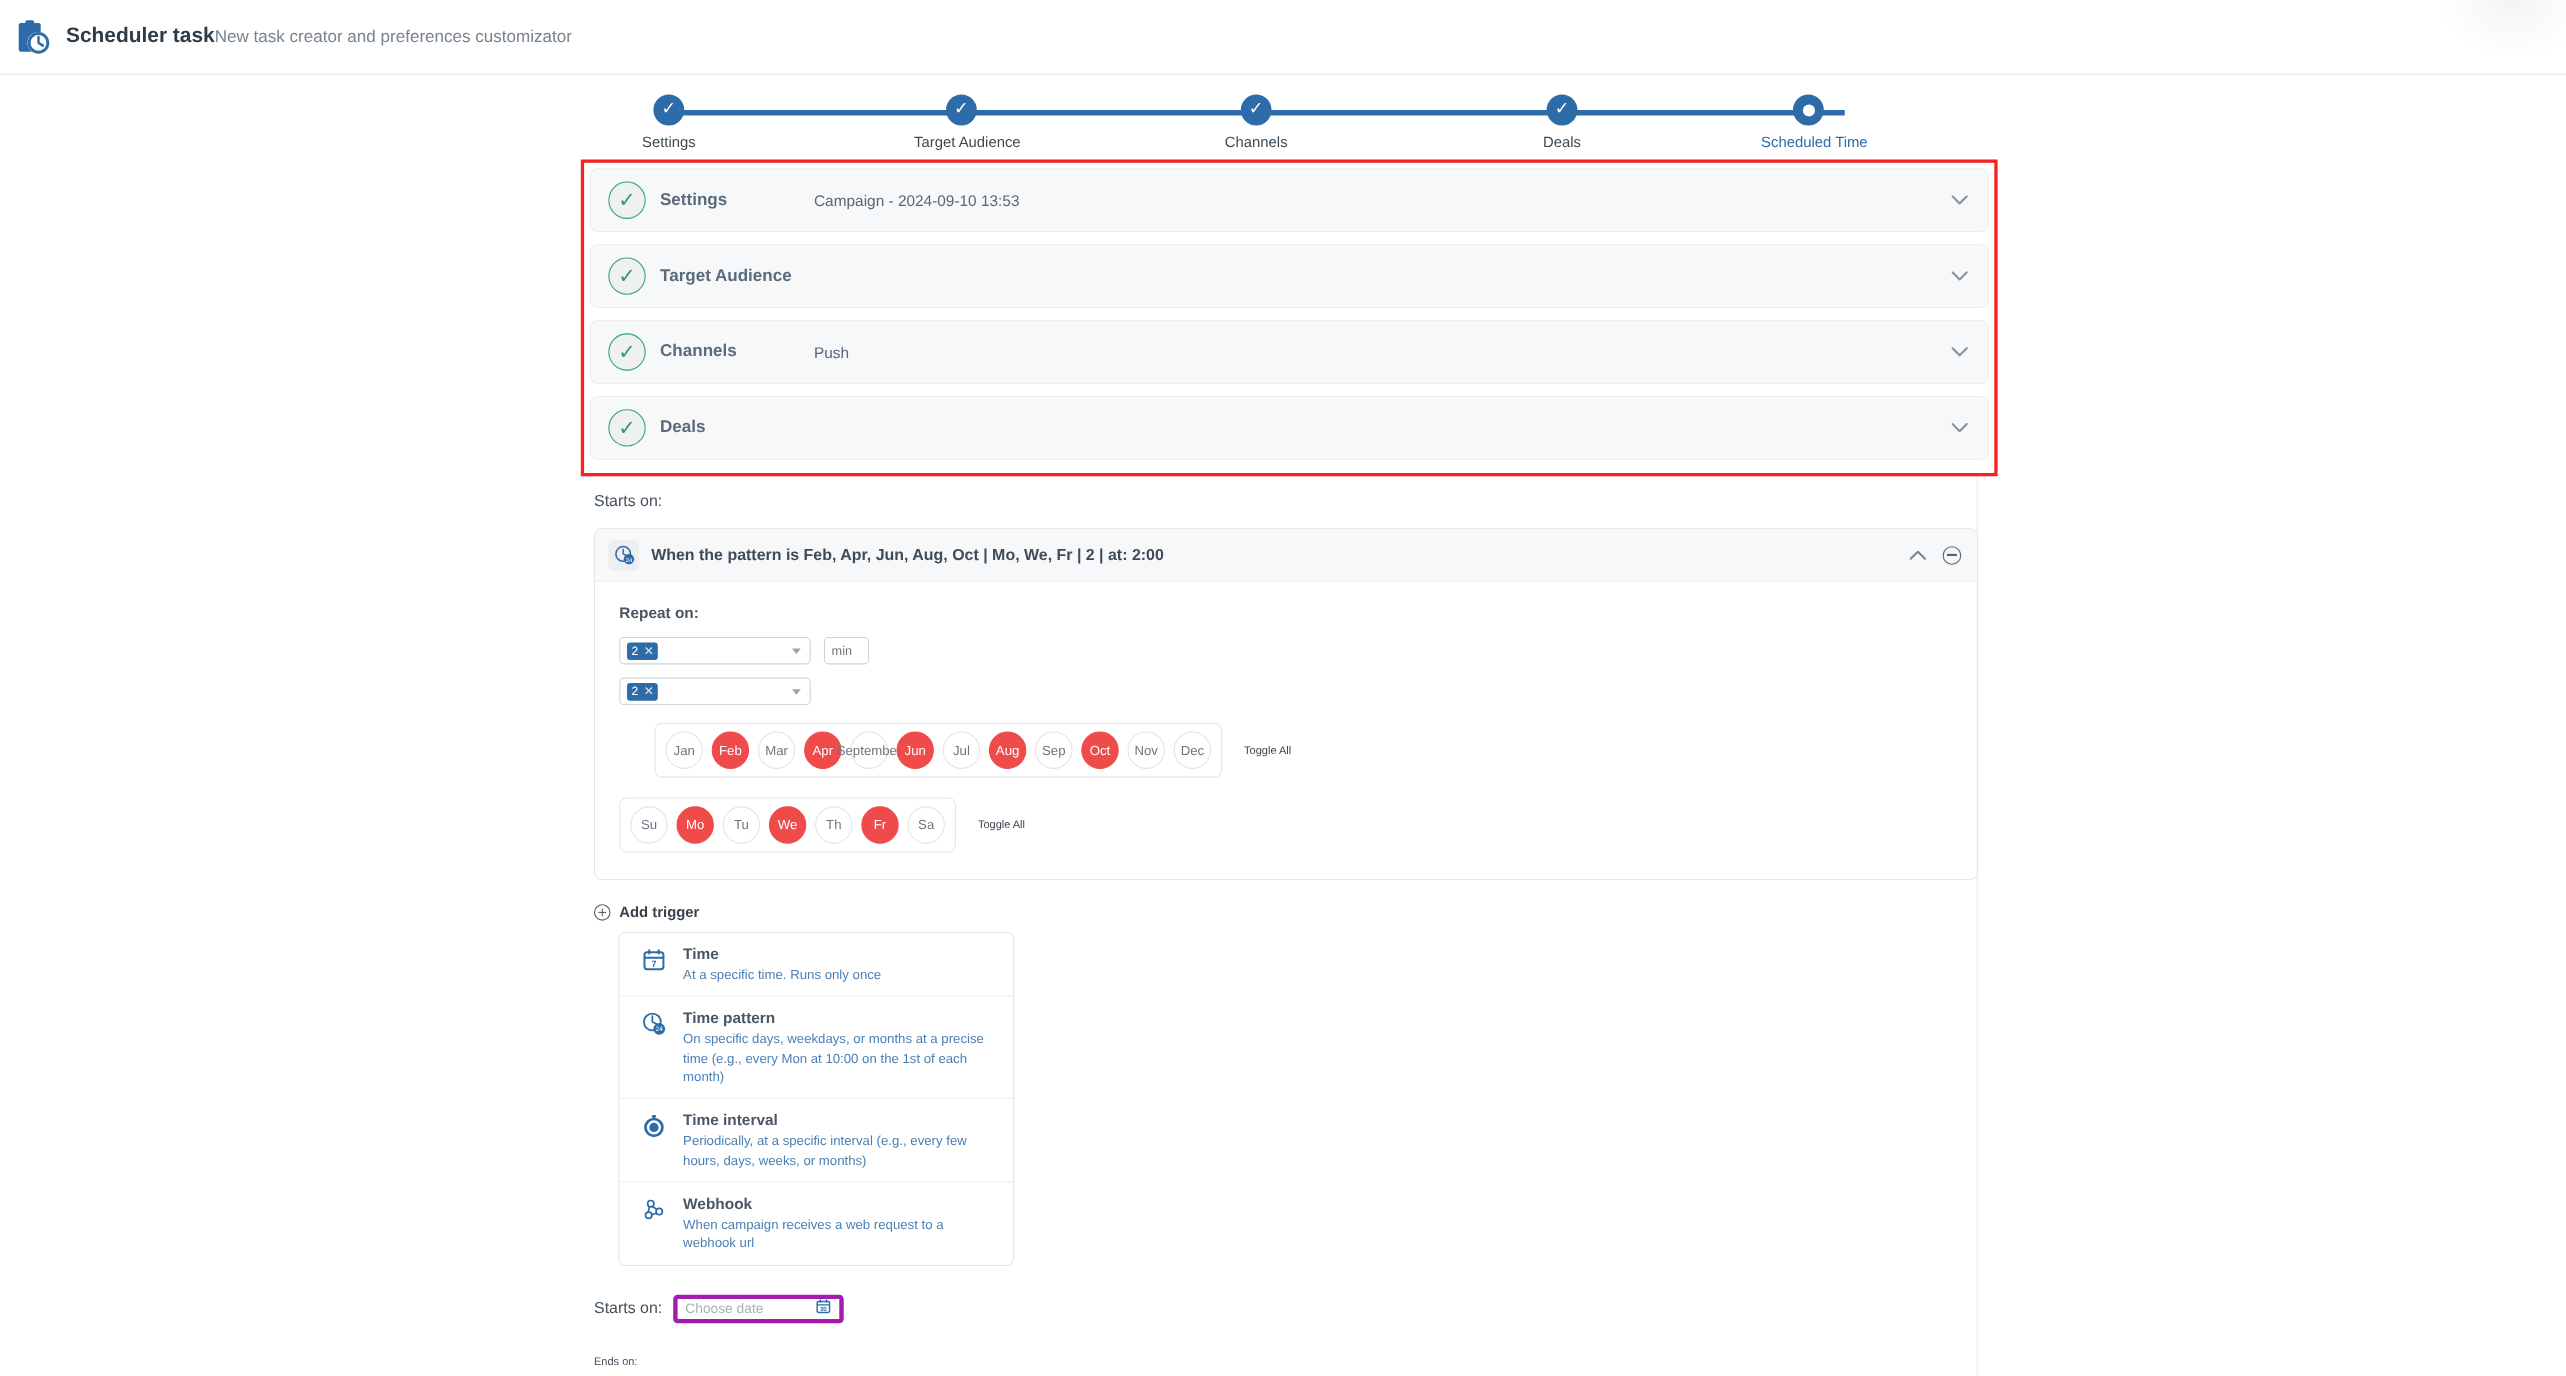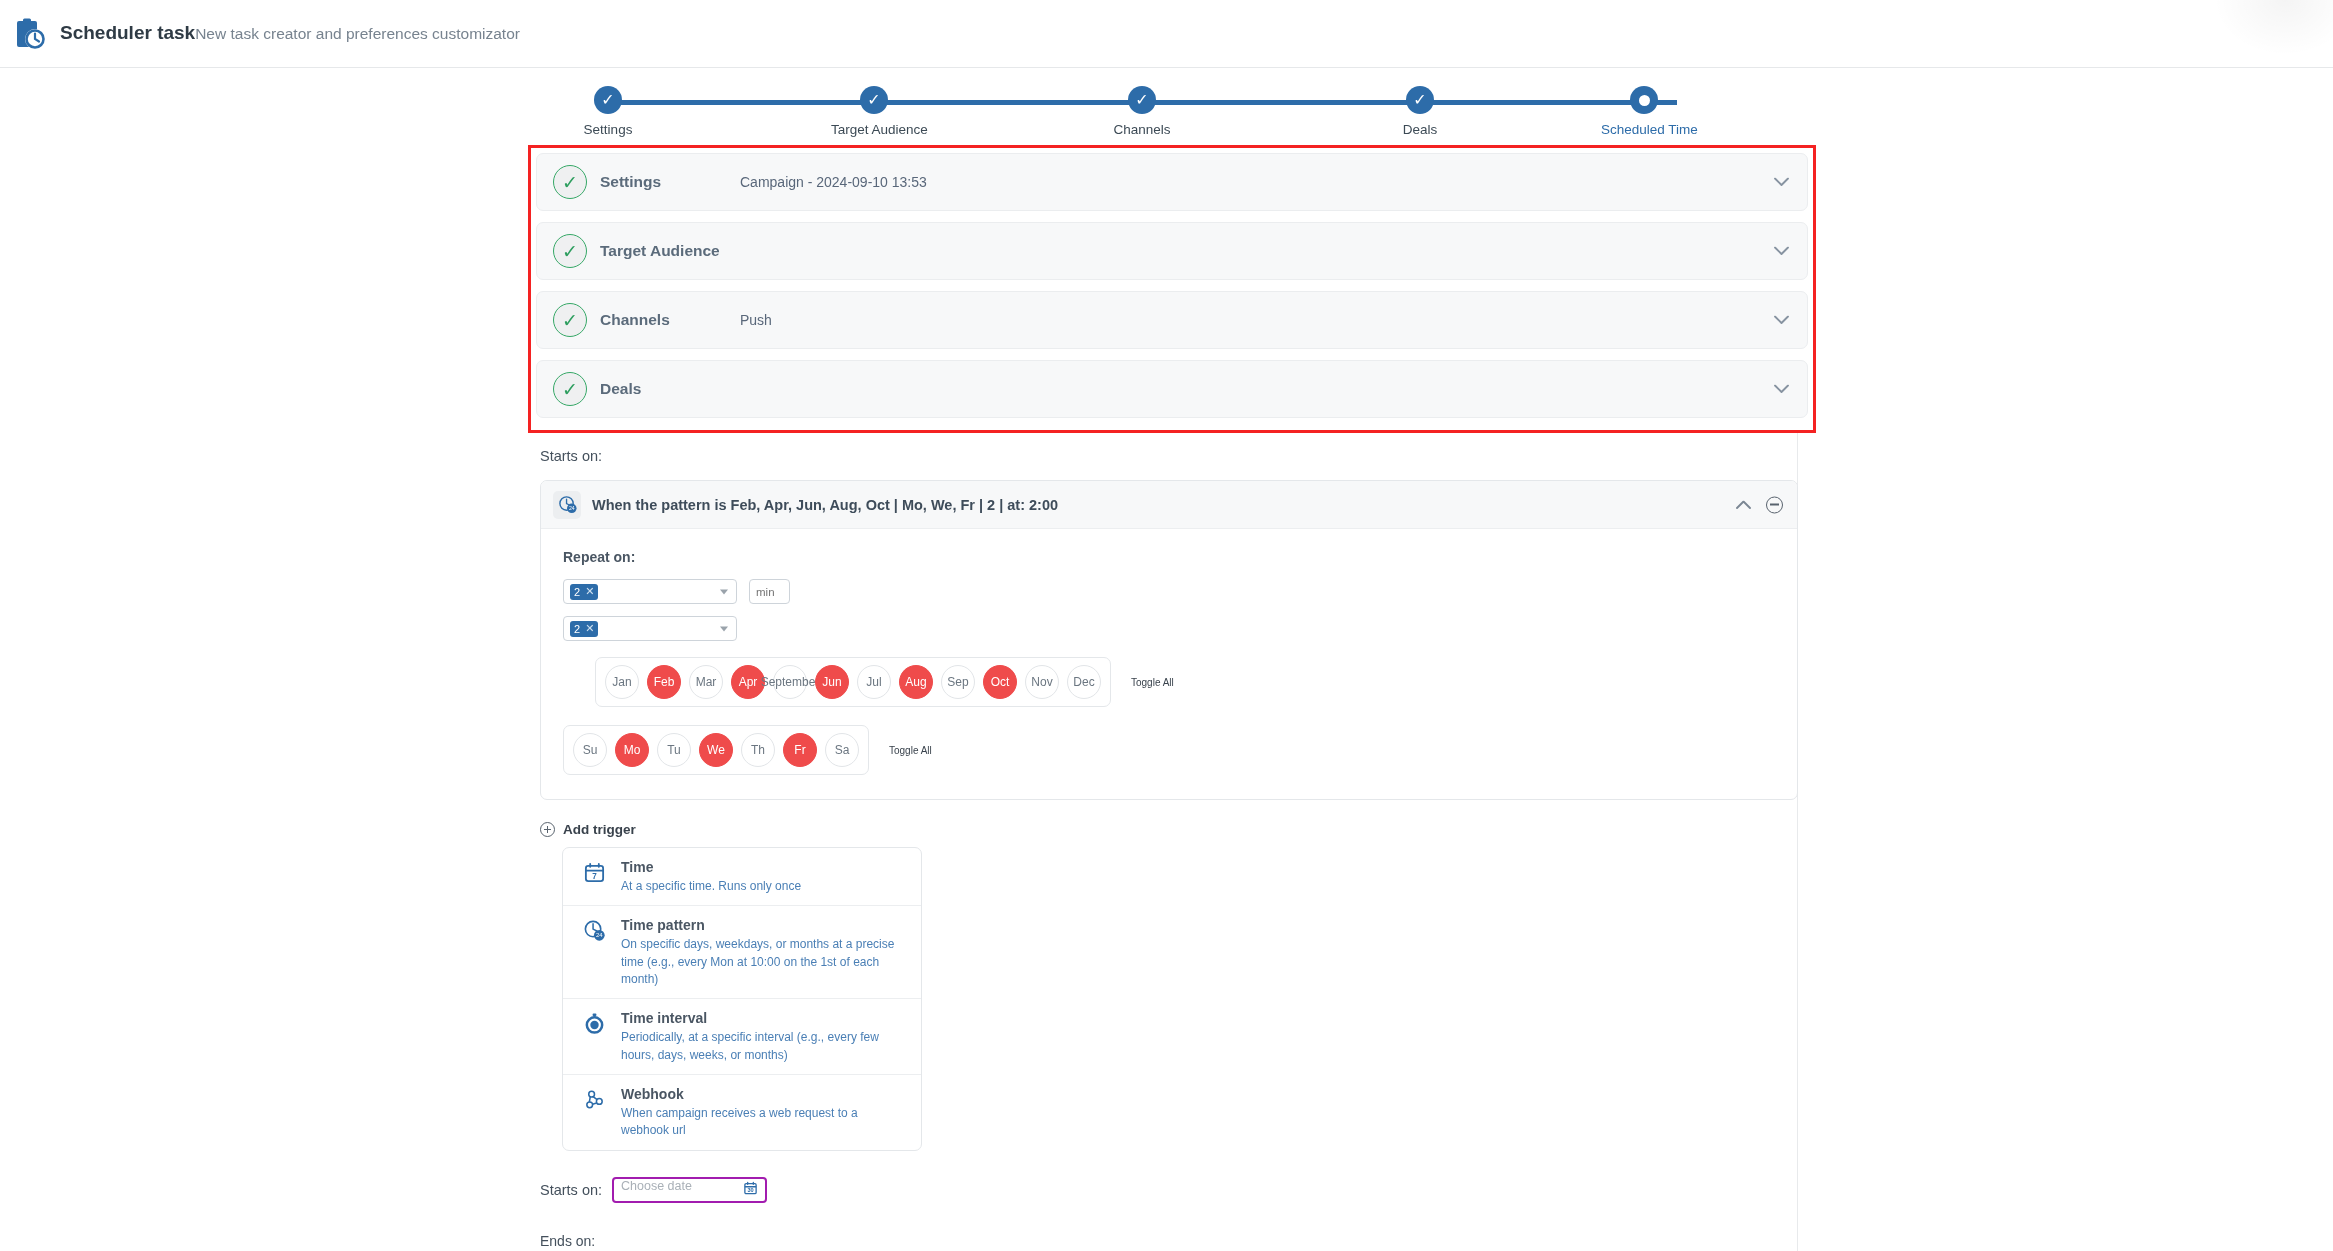--- a/index.html
+++ b/index.html
@@ -172,26 +172,26 @@
   }
   .menu-item:last-child { border-bottom: none; }
   .menu-icon { flex: 0 0 26px; width: 26px; padding-top: 3px; }
   .menu-name { font-size: 14px; font-weight: 700; color: #4a5663; line-height: 1.35; }
   .menu-desc { font-size: 12px; color: #4a7fb5; line-height: 1.45; margin-top: 1px; }
 
   
   .date-row { display: flex; align-items: center; gap: 10px; margin-top: 26px; }
   .date-row-label { font-size: 14.5px; color: #44505c; }
   .date-input {
-    width: 155px; height: 26px; border: 2px solid #a21caf; border-radius: 4px;
-    background: #fff; display: flex; padding: 0 7px; position: relative;
+    width: 155px; height: 26px; border: 4px solid #a21caf; border-radius: 4px;
+    background: #fff; display: flex; align-items: center; padding: 0 7px; position: relative;
   }
   .date-placeholder { font-size: 12.5px; color: #a9b0b7; }
   .cal-icon { position: absolute; right: 7px; top: 50%; transform: translateY(-50%); }
-  .ends-label { font-size: 14px; color: #44505c; margin-top: 30px; }
+  .ends-label { font-size: 10px; color: #44505c; margin-top: 30px; }
 
   .right-rule {
     position: absolute; left: 1797px; top: 430px; width: 1px; height: 821px;
     background: #e8eaec;
   }
 </style>
 </head>
 <body>
 
 <div class="app-header">

